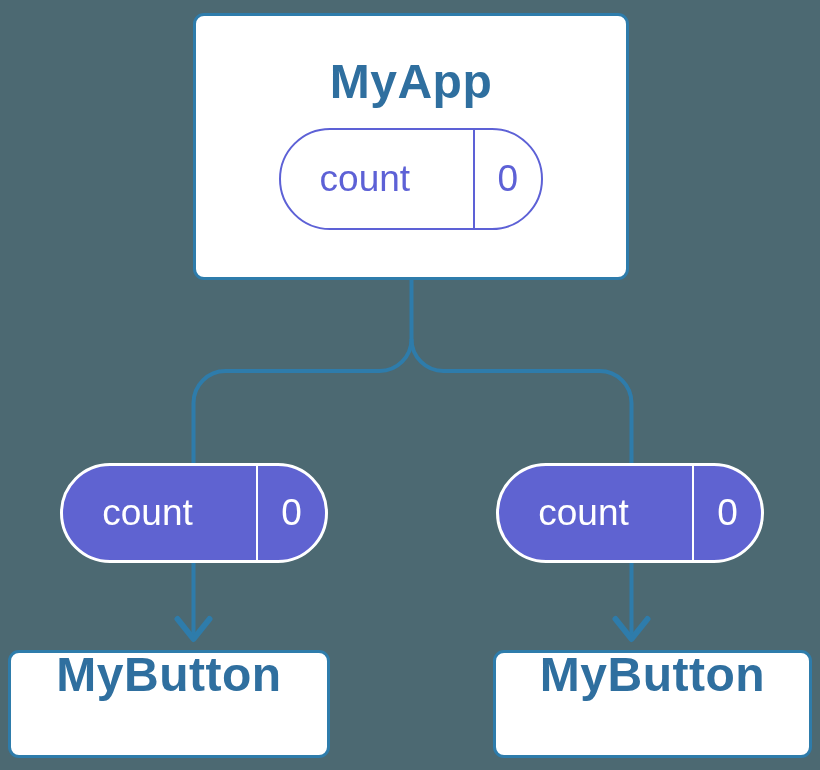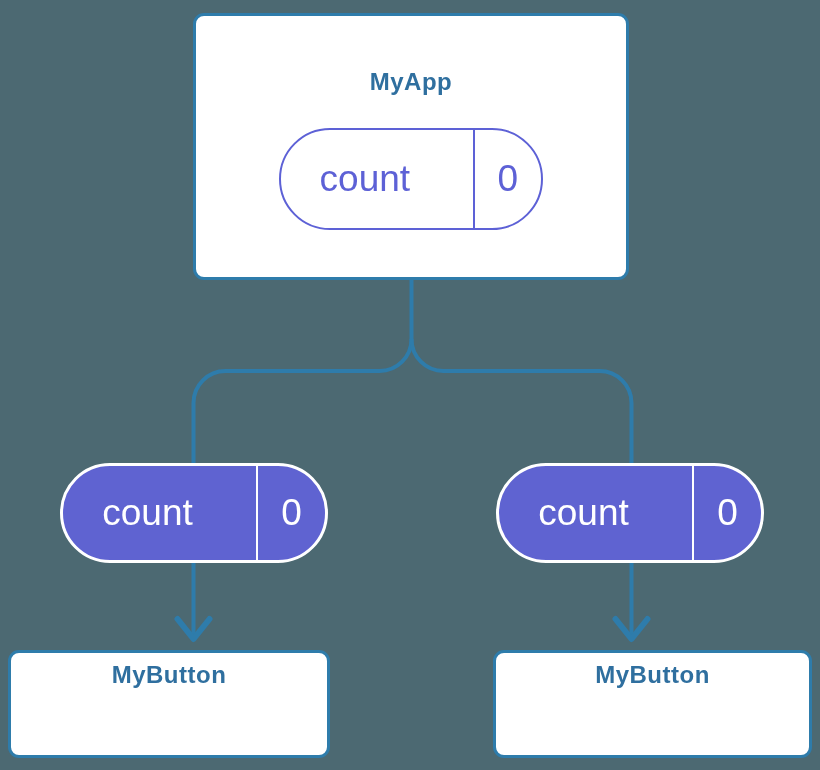--- a/index.html
+++ b/index.html
@@ -33,21 +33,21 @@
     top: 13px;
     width: 436px;
     height: 267px;
     display: flex;
     flex-direction: column;
     align-items: center;
     padding-top: 44px;
   }
   .card-title {
     color: #2f6f9f;
-    font-size: 24px;
+    font-size: 48px;
     font-weight: bold;
     line-height: 44px;
     text-align: center;
     letter-spacing: 0.5px;
   }
   .root-card .card-title {
     margin-bottom: 24px;
   }
   .pill {
     display: flex;

